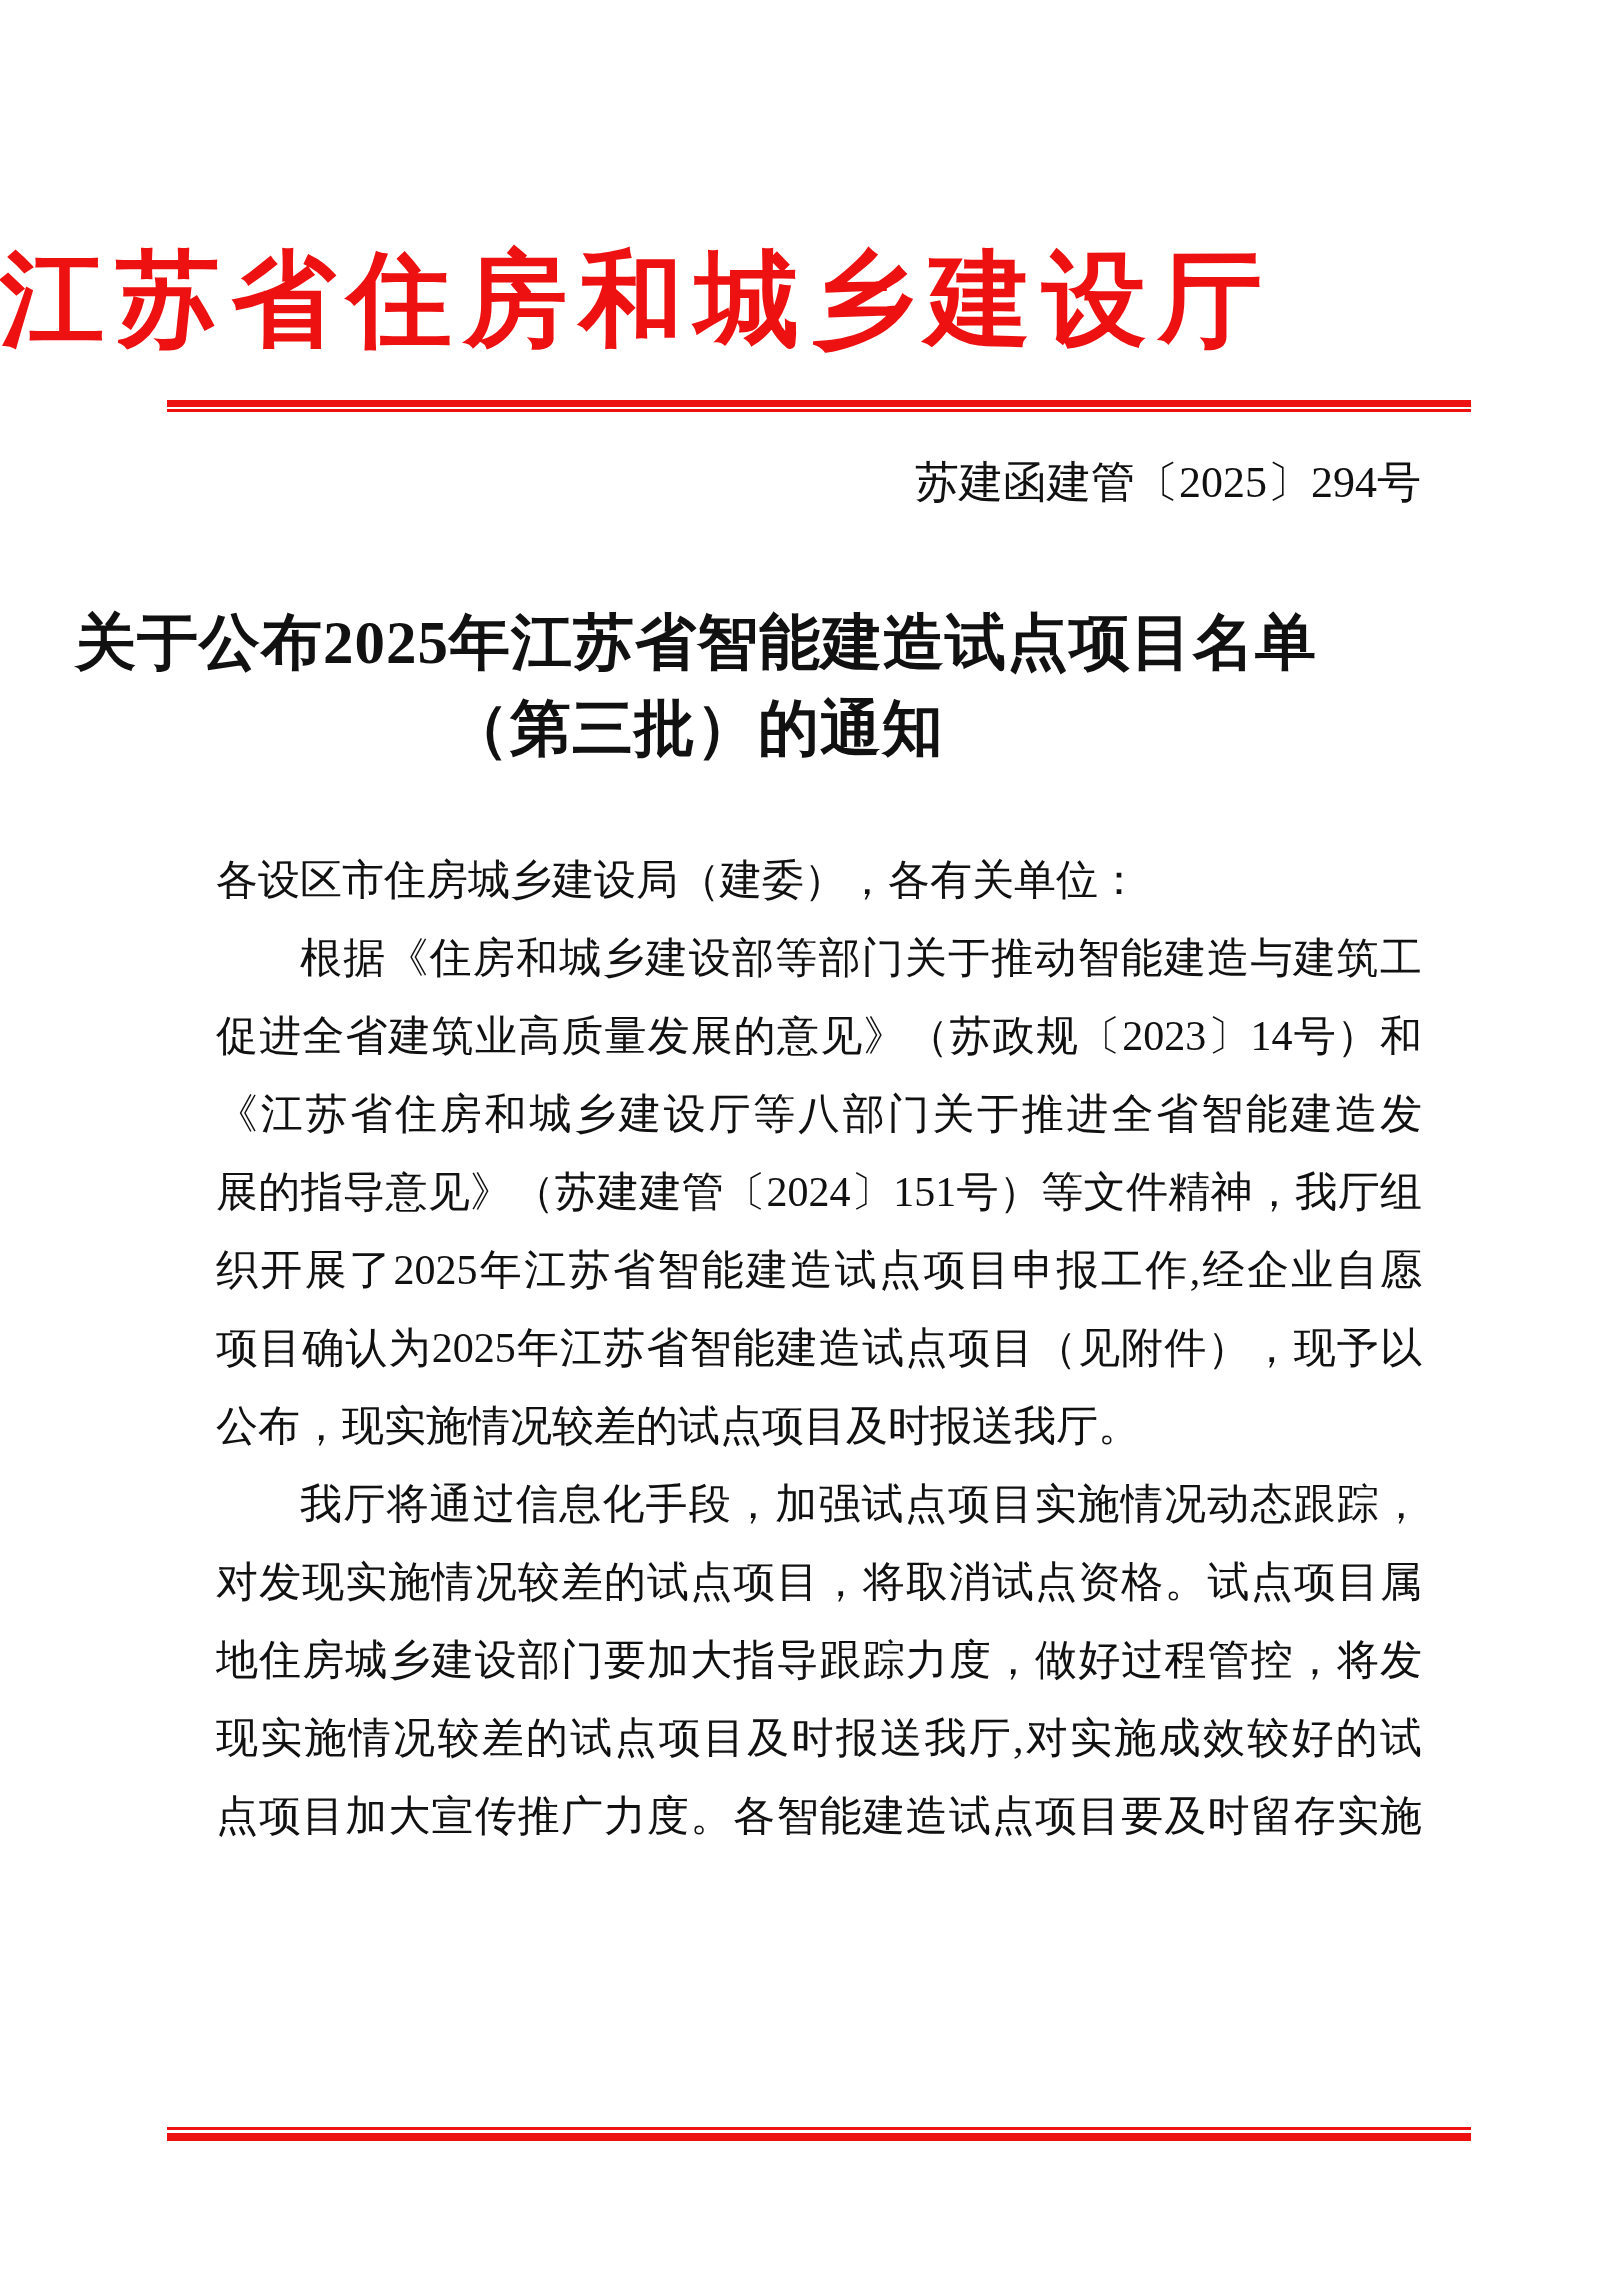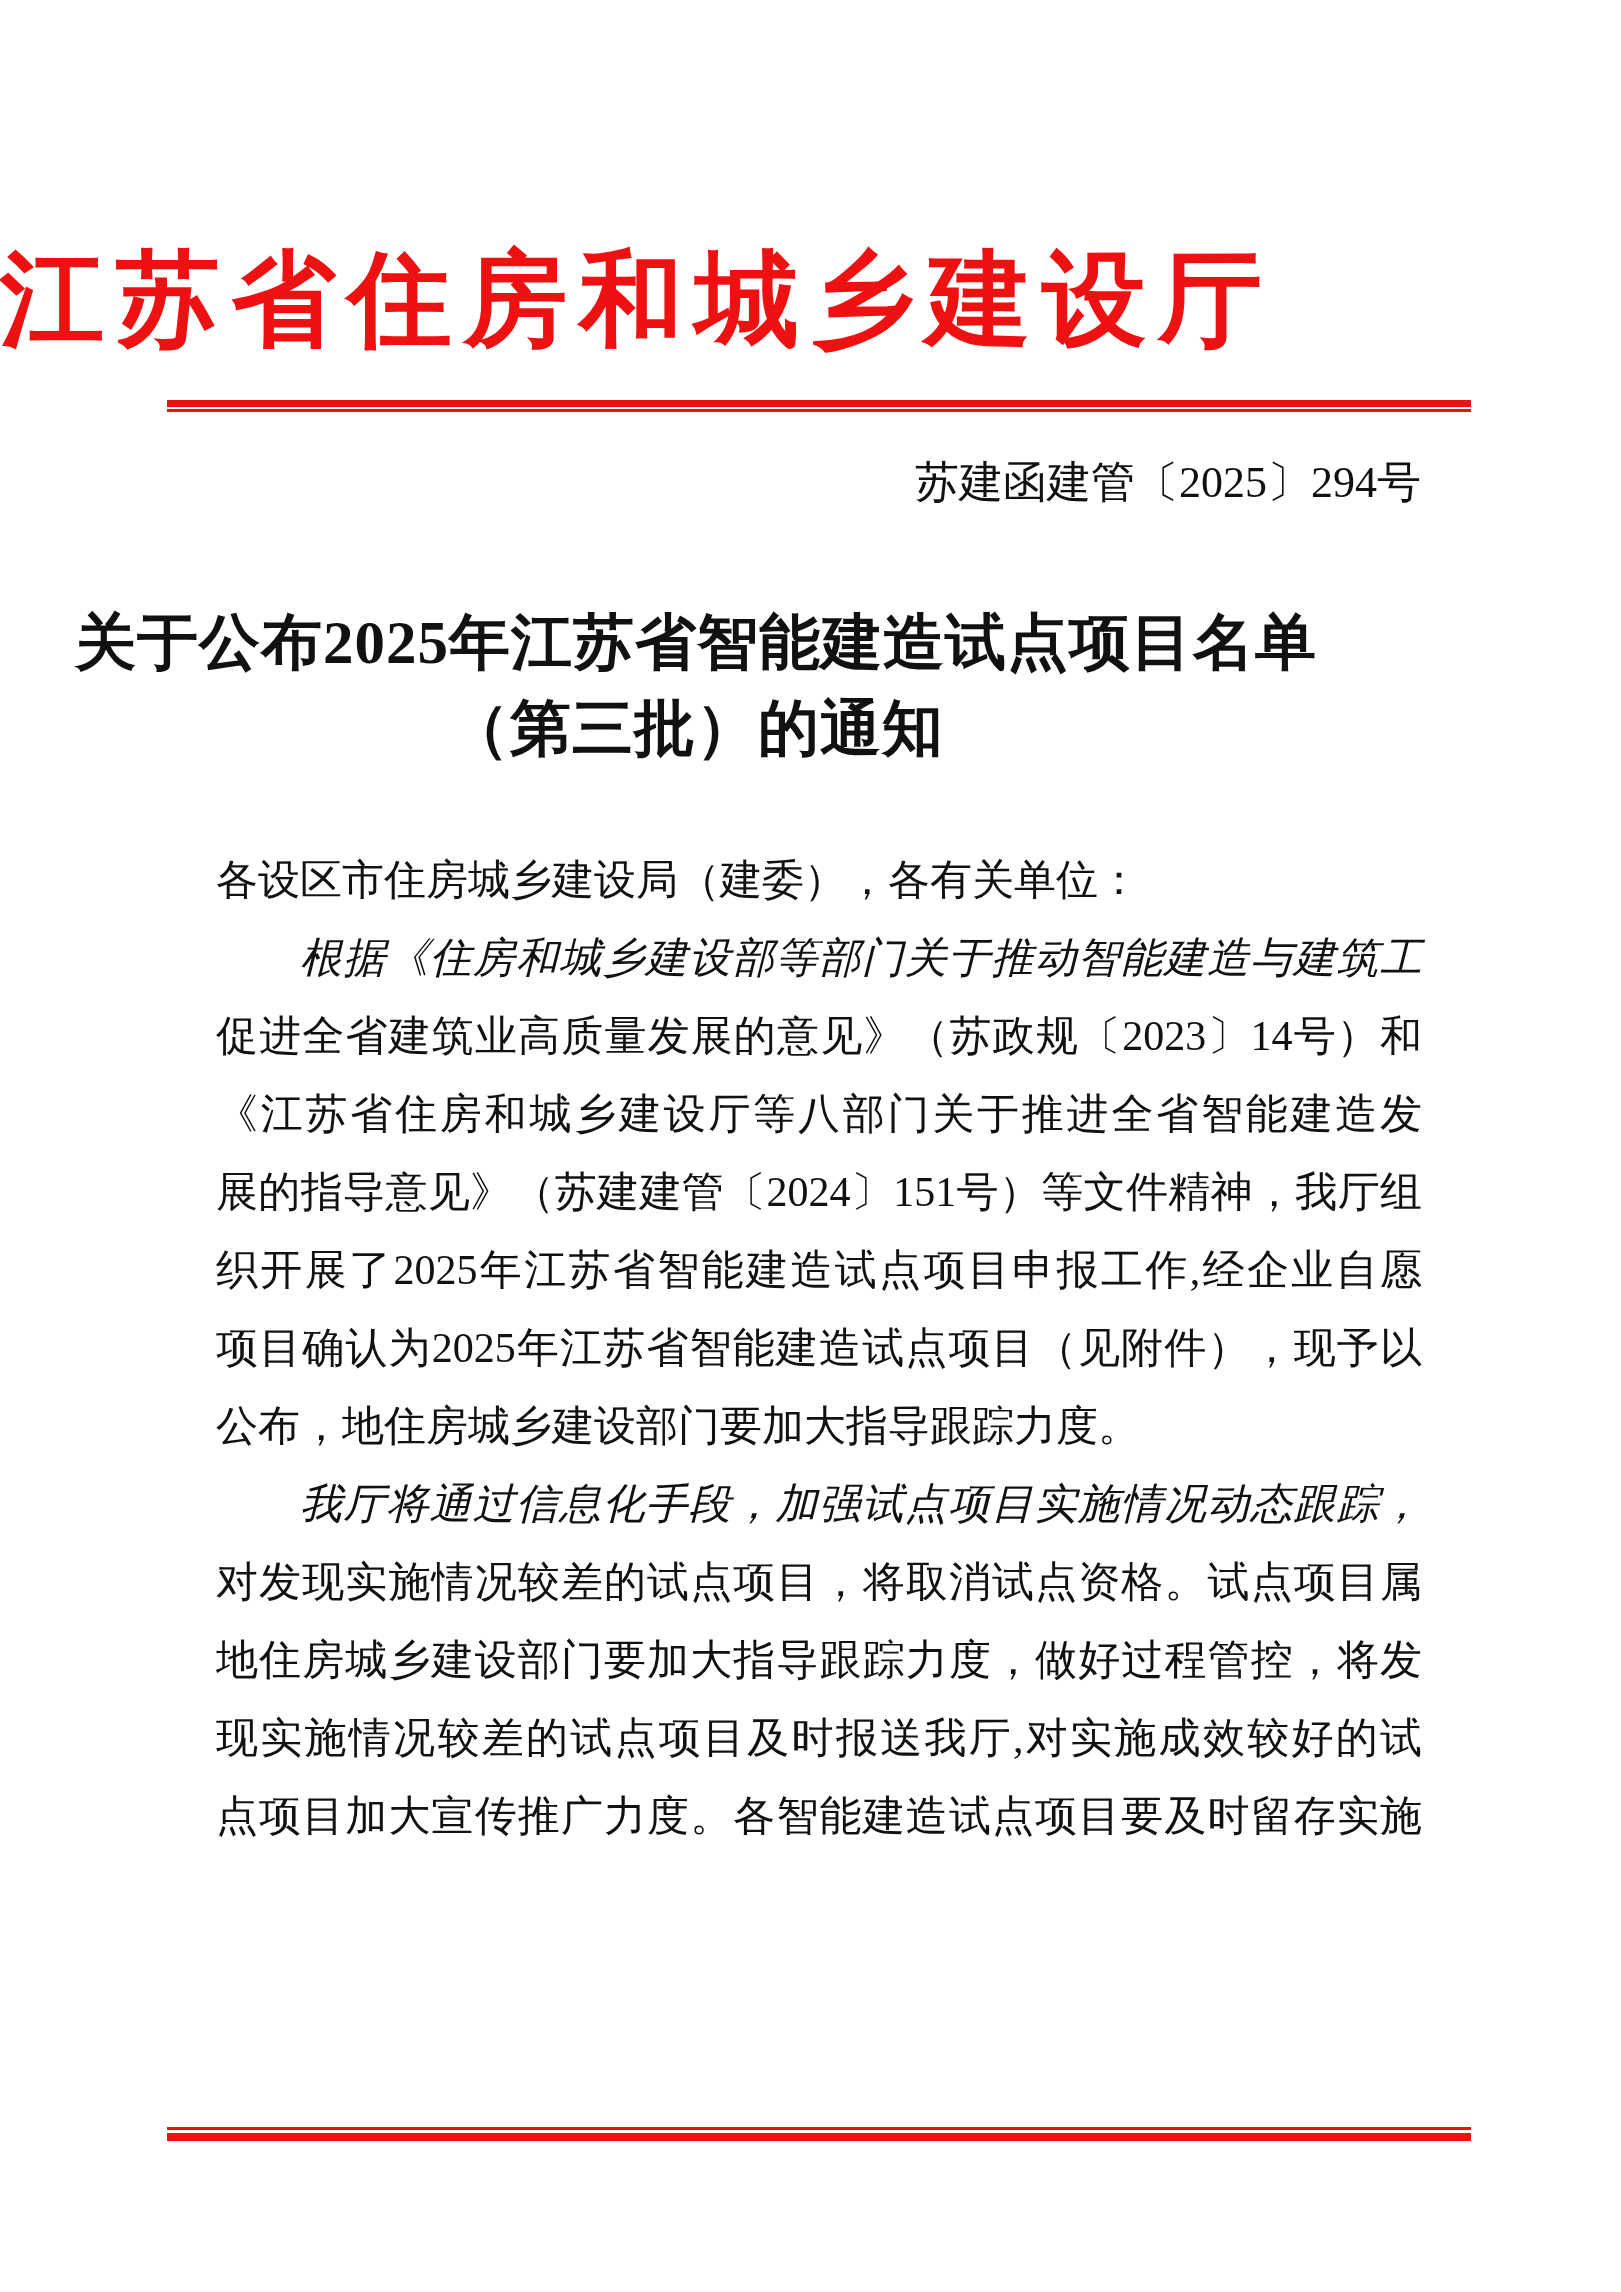--- a/index.html
+++ b/index.html
@@ -66,21 +66,21 @@
     font-size:42px;
     line-height:78px;
   }
   .line{min-height:78px;white-space:nowrap;}
   .line.justify{
     white-space:normal;
     text-align:justify;
     text-align-last:justify;
     text-justify:inter-character;
   }
-  .line.indent{padding-left:84px;font-style:italic;}
+  .line.indent{padding-left:84px;}
 </style>
 </head>
 <body>
 
 <div class="page">
 
   <div class="letterhead">江苏省住房和城乡建设厅</div>
 
   <div class="rule rule-header">
     <div class="bar-thick"></div>
@@ -95,21 +95,21 @@
   </div>
 
   <div class="body-text">
     <div class="line">各设区市住房城乡建设局（建委），各有关单位：</div>
     <div class="line justify indent">根据《住房和城乡建设部等部门关于推动智能建造与建筑工</div>
     <div class="line justify">促进全省建筑业高质量发展的意见》（苏政规〔2023〕14号）和</div>
     <div class="line justify">《江苏省住房和城乡建设厅等八部门关于推进全省智能建造发</div>
     <div class="line justify">展的指导意见》（苏建建管〔2024〕151号）等文件精神，我厅组</div>
     <div class="line justify">织开展了2025年江苏省智能建造试点项目申报工作,经企业自愿</div>
     <div class="line justify">项目确认为2025年江苏省智能建造试点项目（见附件），现予以</div>
-    <div class="line">公布，地住房城乡建设部门要加大指导跟踪力度。</div>
+    <div class="line">公布，现实施情况较差的试点项目及时报送我厅。</div>
     <div class="line justify indent">我厅将通过信息化手段，加强试点项目实施情况动态跟踪，</div>
     <div class="line justify">对发现实施情况较差的试点项目，将取消试点资格。试点项目属</div>
     <div class="line justify">地住房城乡建设部门要加大指导跟踪力度，做好过程管控，将发</div>
     <div class="line justify">现实施情况较差的试点项目及时报送我厅,对实施成效较好的试</div>
     <div class="line justify">点项目加大宣传推广力度。各智能建造试点项目要及时留存实施</div>
   </div>
 
   <div class="rule rule-footer">
     <div class="bar-thin"></div>
     <div class="bar-thick"></div>

